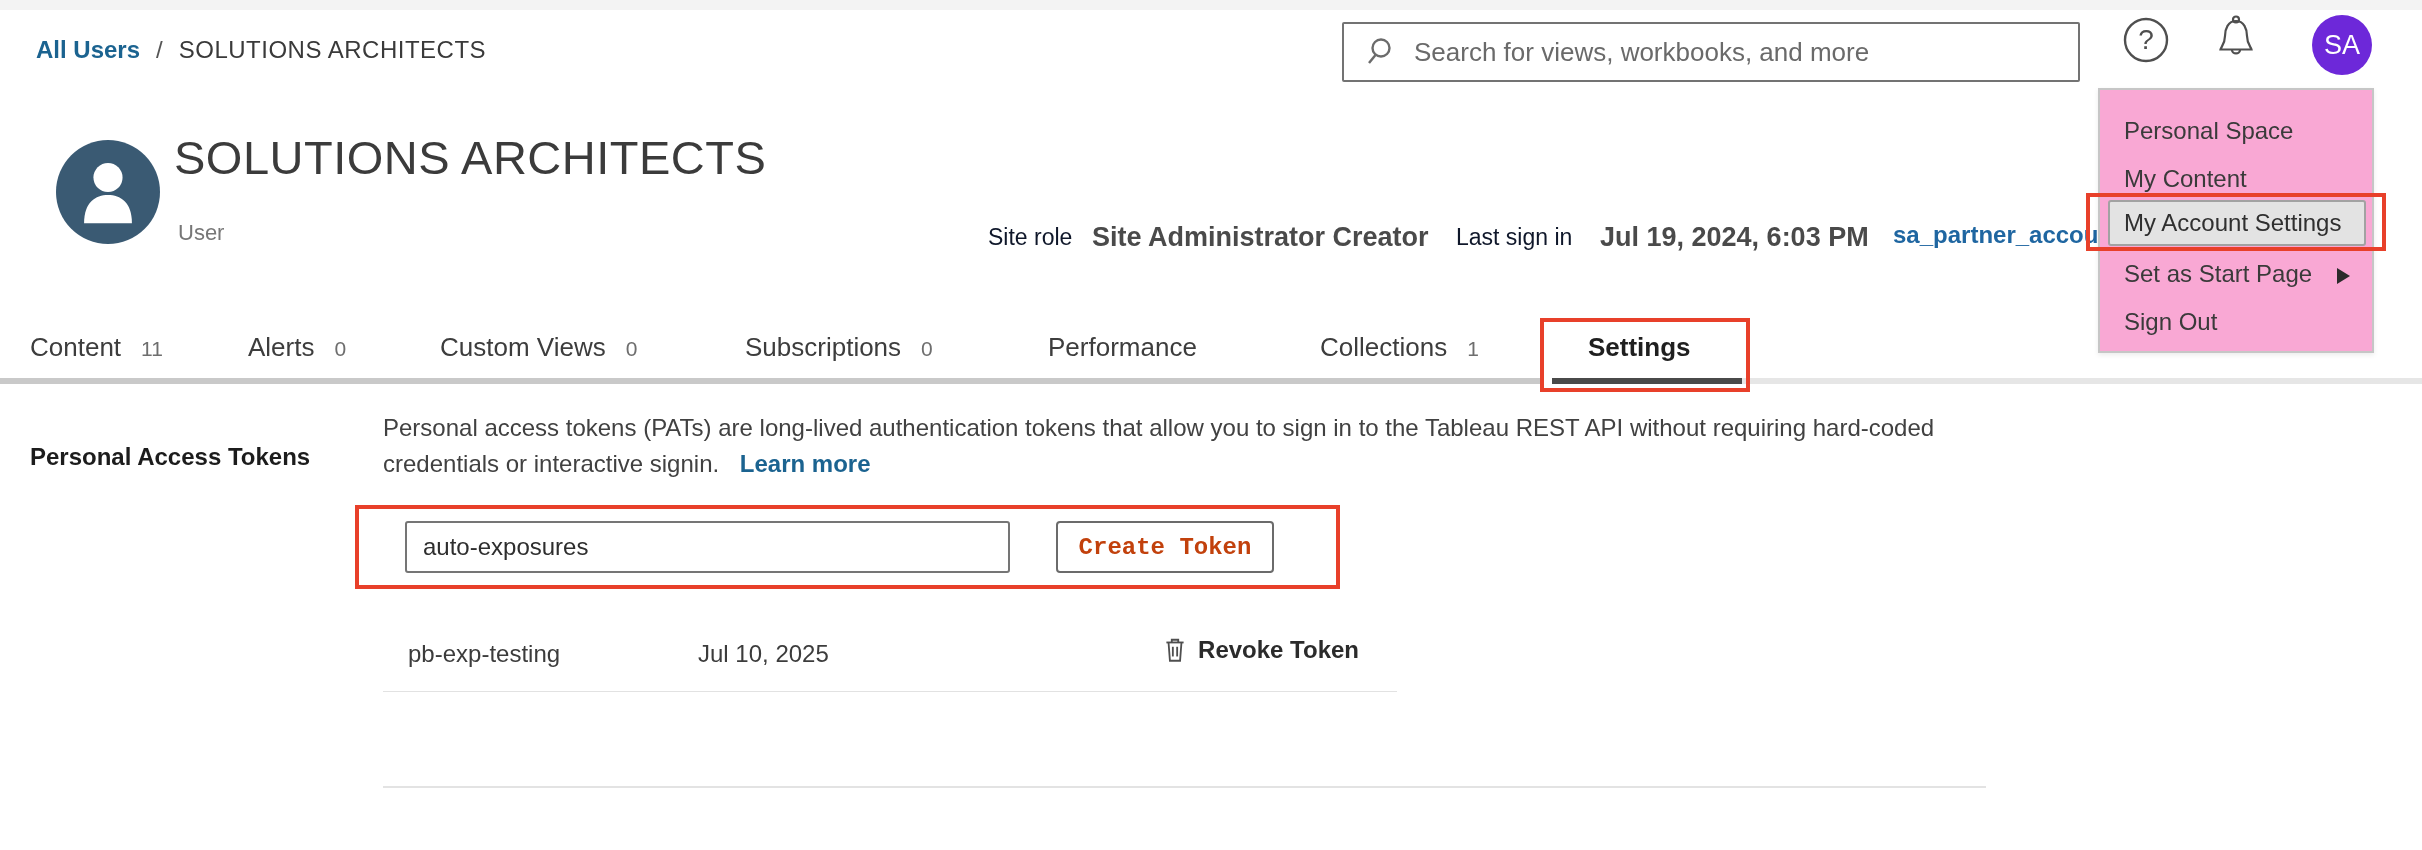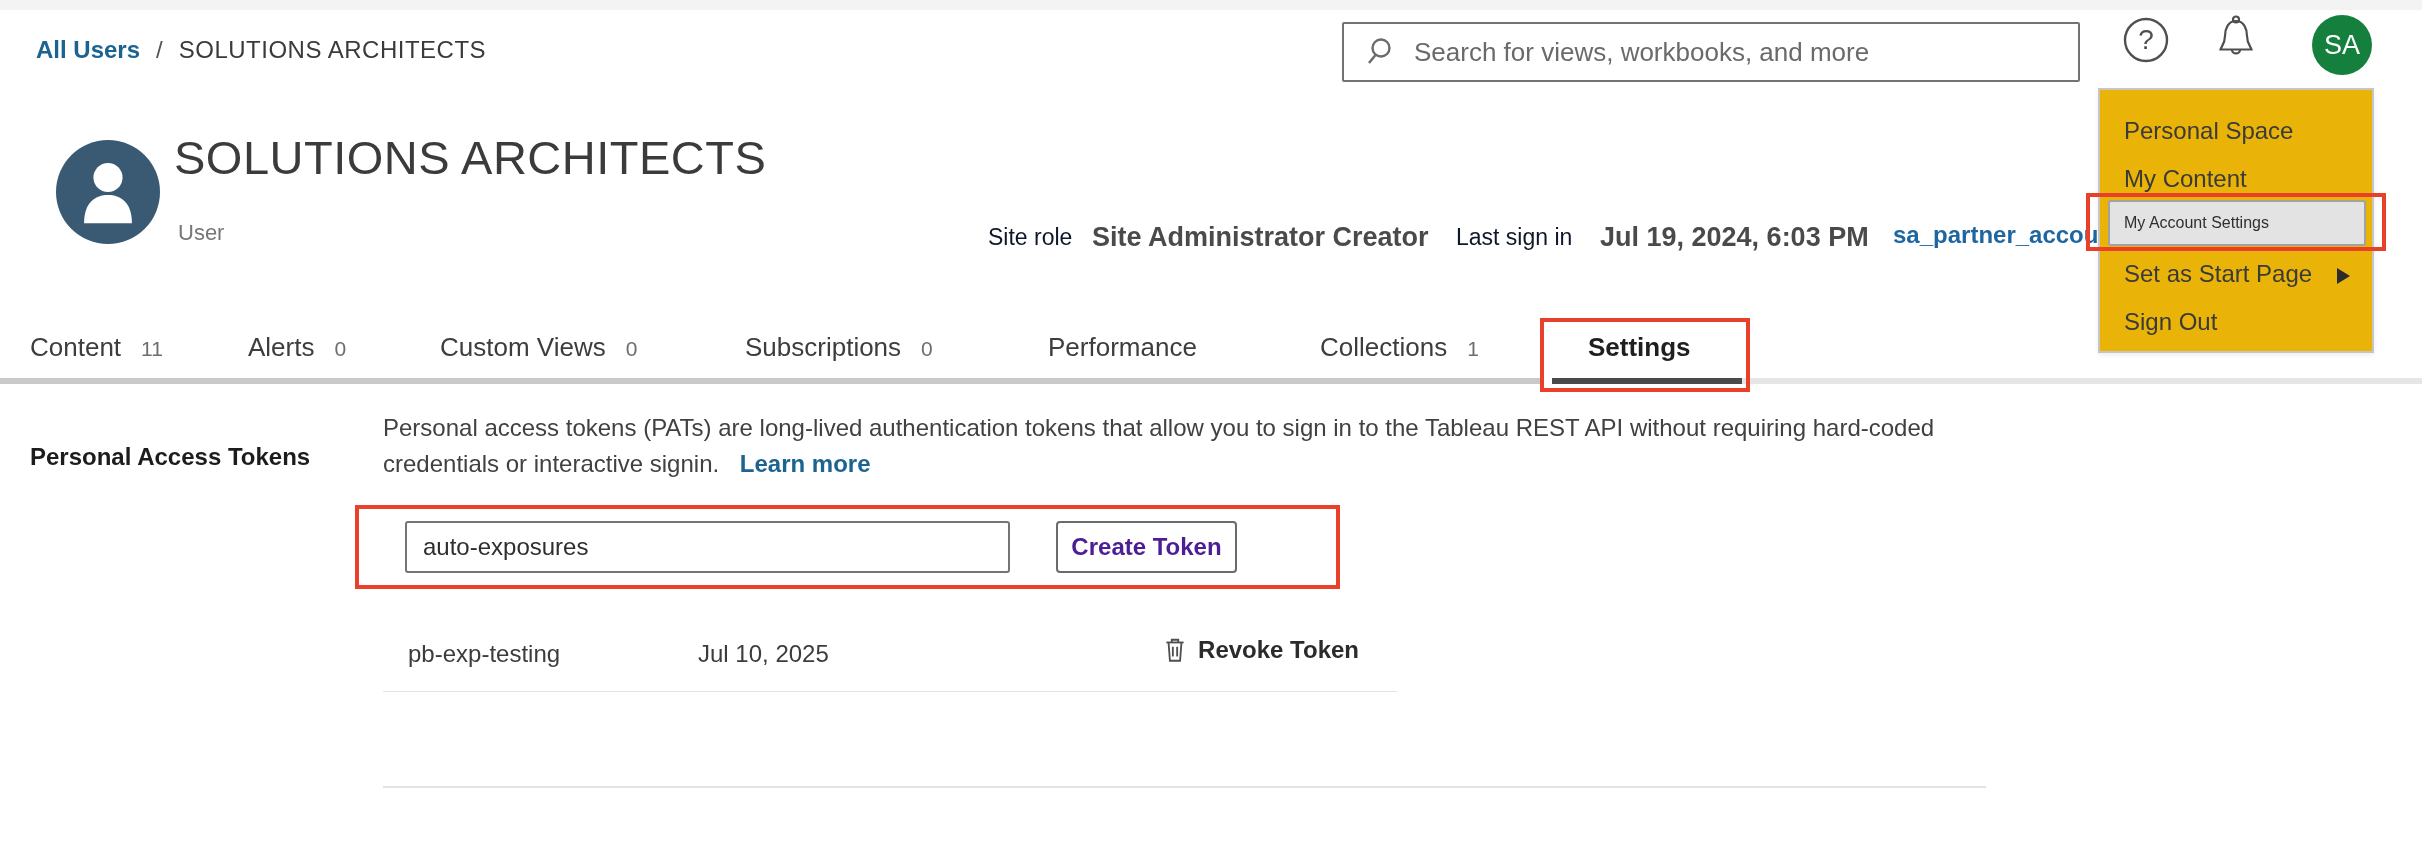--- a/index.html
+++ b/index.html
@@ -17,33 +17,33 @@
 
   
   .search-box { position:absolute; left:1342px; top:22px; width:738px; height:60px;
     border:2px solid #737373; border-radius:2px; background:#fff;
     display:flex; align-items:center; gap:14px; padding-left:20px; }
   .search-box input { border:none; outline:none; font-size:26px; color:#333;
     width:640px; font-family:inherit; background:transparent; }
   .search-box input::placeholder { color:#6a6a6a; opacity:1; }
   .icon-btn { position:absolute; cursor:pointer; background:none; border:none; }
   .avatar-badge { position:absolute; left:2312px; top:15px; width:60px; height:60px;
-    border-radius:50%; background:#15803d; color:#fff; font-size:27px;
+    border-radius:50%; background:#6d28d9; color:#fff; font-size:27px;
     display:flex; align-items:center; justify-content:center; cursor:pointer; }
 
   
   .menu { position:absolute; left:2098px; top:88px; width:276px; height:265px;
-    background:#eab308; border:2px solid #c6c6c6; z-index:40;
+    background:#f9a8d4; border:2px solid #c6c6c6; z-index:40;
     box-shadow:0 2px 5px rgba(0,0,0,.08); }
   .menu-item { position:absolute; left:24px; font-size:24px; color:#3a3a3a;
     cursor:pointer; white-space:nowrap; }
   .menu-pill { position:absolute; left:8px; top:110px; width:258px; height:46px;
     background:#e3e3e3; border:2px solid #a2a2a2; border-radius:3px;
     display:flex; align-items:center; padding-left:14px; cursor:pointer; }
-  .menu-pill span { font-size:16px; color:#2f2f2f; }
+  .menu-pill span { font-size:24px; color:#2f2f2f; }
   .submenu-arrow { display:inline-block; width:0; height:0; margin-left:18px;
     border-left:13px solid #2b2b2b; border-top:8px solid transparent;
     border-bottom:8px solid transparent; vertical-align:middle; }
 
   
   .profile-avatar { position:absolute; left:56px; top:140px; width:104px; height:104px;
     border-radius:50%; background:#3a5a73; display:flex; align-items:center;
     justify-content:center; }
   .profile-title { position:absolute; left:174px; top:130px; font-size:47px;
     font-weight:300; color:#3b3b3b; letter-spacing:.5px; }
@@ -66,23 +66,23 @@
   
   .section-label { position:absolute; left:30px; top:443px; font-size:24px;
     font-weight:bold; color:#1c1c1c; }
   .desc { position:absolute; left:383px; top:410px; font-size:24px; color:#414141;
     line-height:36px; width:1660px; }
   .learn-more { color:#1b6390; font-weight:bold; margin-left:14px; cursor:pointer; }
 
   .token-input { position:absolute; left:405px; top:521px; width:605px; height:52px;
     border:2px solid #757575; border-radius:3px; font-size:24px; color:#2e2e2e;
     padding:0 16px; font-family:inherit; outline:none; }
-  .create-btn { position:absolute; left:1056px; top:521px; width:181px; height:52px;
+  .create-btn { position:absolute; left:1056px; top:521px; width:218px; height:52px;
     background:#fff; border:2px solid #6b6b6b; border-radius:4px; font-size:24px;
-    font-weight:bold; color:#4c1d95; font-family:Liberation Sans, sans-serif; cursor:pointer; }
+    font-weight:bold; color:#c2410c; font-family:Liberation Mono, monospace; cursor:pointer; }
 
   
   .pat-table { position:absolute; left:383px; top:614px; width:1014px; }
   .thead { position:relative; height:50px; background:#f7f7f7;
     border-top:1px solid #e2e2e2; border-bottom:1px solid #e2e2e2; }
   .th { position:absolute; top:12px; font-size:24px; font-weight:bold; color:#232323; }
   .th.c1, .td.c1 { left:25px; }
   .th.c2, .td.c2 { left:315px; }
   .trow { position:relative; height:78px; border-bottom:1px solid #e2e2e2; }
   .td { position:absolute; top:26px; font-size:24px; color:#3c3c3c; }

